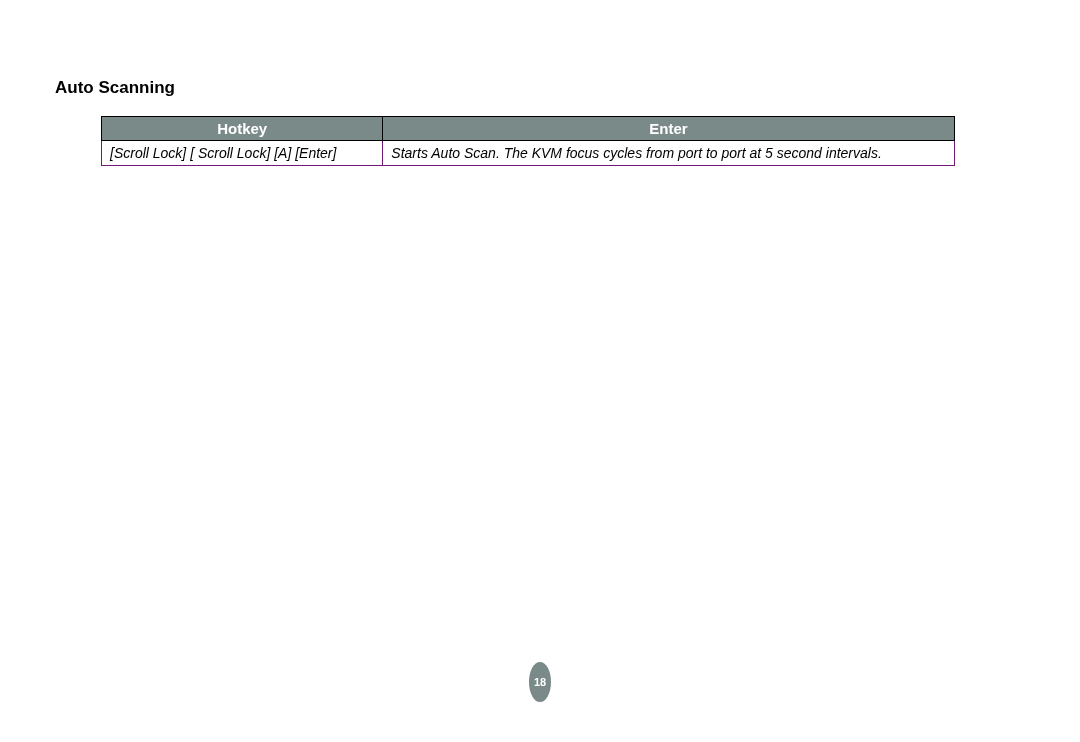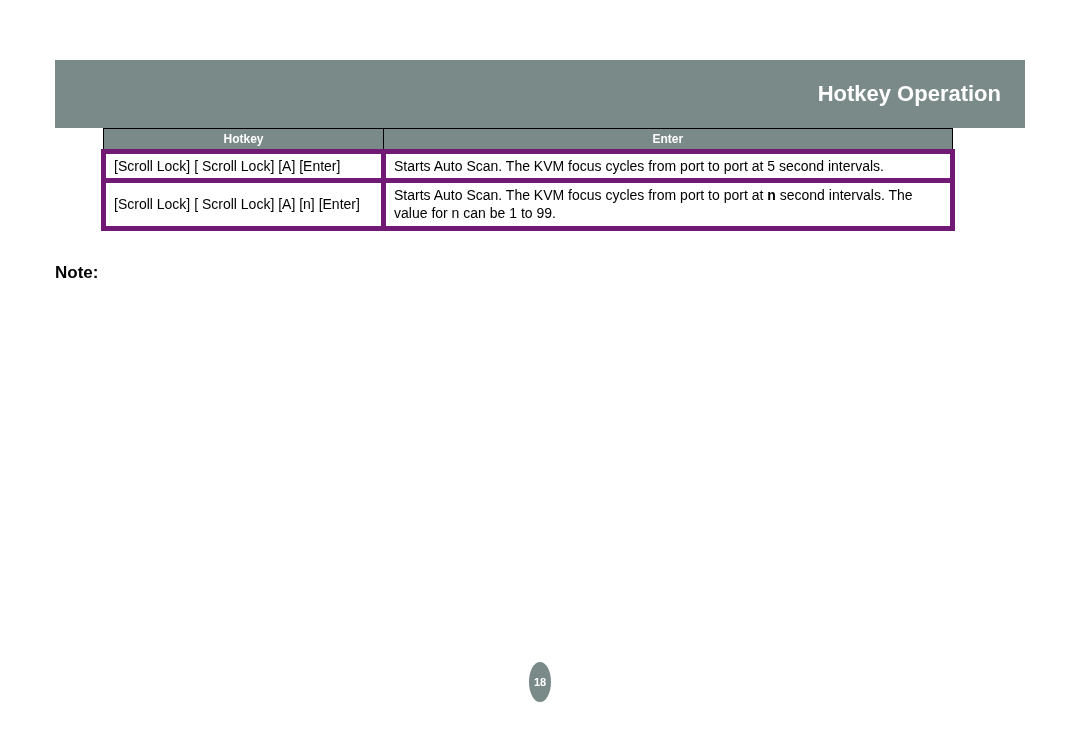--- a/index.html
+++ b/index.html
@@ -40,34 +40,35 @@
     .hotkey-table {
       width: 88%;
       margin-left: 46px;
       border-collapse: collapse;
       border: 1.5px solid #000000;
     }
     .hotkey-table th {
       background: #7a8a89;
       color: #ffffff;
       font-weight: bold;
-      font-size: 12px;
+      font-size: 15px;
       padding: 3px 8px;
       border: 1px solid #000000;
       text-align: center;
     }
     .hotkey-table th:first-child {
       width: 33%;
     }
     .hotkey-table td {
-      border: 5px solid #701a75;
+      border: 1px solid #701a75;
       padding: 3px 8px;
       font-size: 14px;
       vertical-align: middle;
       line-height: 1.3;
+      font-style: italic;
     }
     .note-heading {
       font-size: 17px;
       font-weight: bold;
       color: #000000;
       margin-top: 32px;
       margin-bottom: 6px;
     }
     .note-list {
       list-style: none;
@@ -105,44 +106,35 @@
       justify-content: center;
     }
     .n-bold {
       font-weight: bold;
     }
   </style>
 </head>
 <body>
 
 <div class="page">
-  <div class="header-banner">
-    <div class="header-title">Hotkey Operation</div>
-  </div>
 
+  <div class="section-heading">Auto  Scanning</div>
 
   <table class="hotkey-table">
     <thead>
       <tr>
         <th>Hotkey</th>
         <th>Enter</th>
       </tr>
     </thead>
     <tbody>
       <tr>
         <td>[Scroll Lock] [ Scroll Lock] [A] [Enter]</td>
         <td>Starts Auto Scan.  The KVM focus cycles from port to port at 5 second intervals.</td>
       </tr>
-      <tr>
-        <td>[Scroll Lock] [ Scroll Lock] [A] [n] [Enter]</td>
-        <td>
-          <span>Starts Auto Scan.  The KVM focus cycles from port to port at </span><span class="n-bold">n</span><span> second intervals.  The value for n can be 1 to 99.</span>
-        </td>
-      </tr>
     </tbody>
   </table>
 
-  <div class="note-heading">Note:</div>
   <ul class="note-list">
   </ul>
 </div>
 
 <div class="page-number">18</div>
 
 </body></html>

